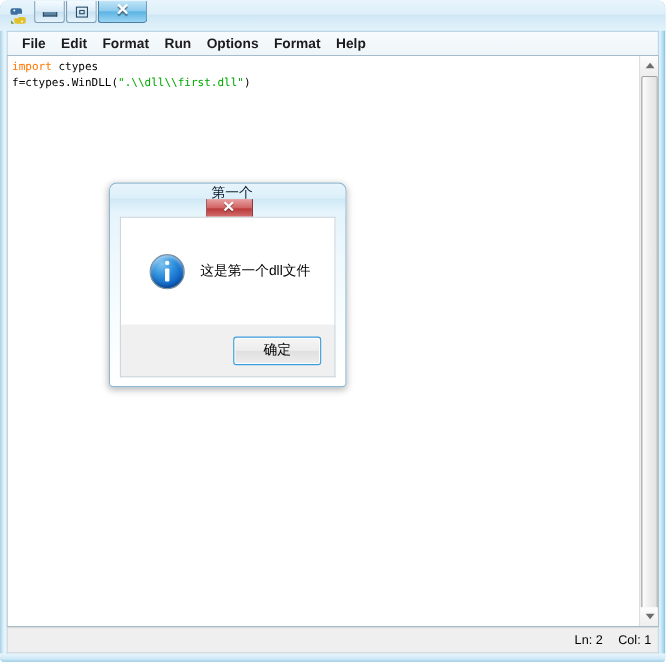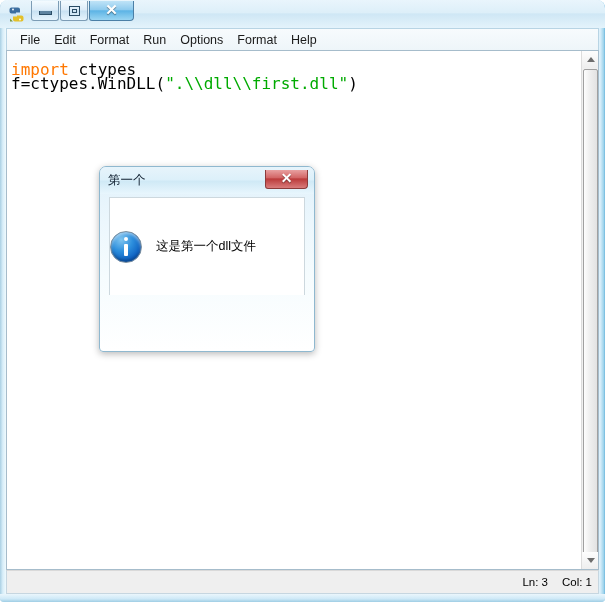--- a/index.html
+++ b/index.html
@@ -154,44 +154,45 @@
     align-items: center;
     padding-left: 6px;
     background: linear-gradient(to bottom, #f7fbfd 0%, #eef5f9 100%);
   }
   .menu-item {
     font-size: 12.5px;
     color: #1b1b1b;
     padding: 1px 7px;
     cursor: default;
     white-space: nowrap;
+    font-weight: bold;
   }
 
   
   #editor-outer {
     position: absolute;
     left: 6px;
     top: 50px;
     width: 593px;
     height: 520px;
     box-sizing: border-box;
     background: #ffffff;
     border: 1px solid #a6bccb;
     overflow: hidden;
   }
   #code-area {
     position: absolute;
     left: 0; top: 0;
     right: 18px;
     bottom: 0;
     background: #ffffff;
-    padding: 12px 0 0 4px;
+    padding: 4px 0 0 4px;
     box-sizing: border-box;
     font-family: "DejaVu Sans Mono", "Liberation Mono", monospace;
-    font-size: 16px;
+    font-size: 10px;
     line-height: 13.5px;
     color: #000000;
     white-space: pre;
   }
   .tok-kw { color: #ff7700; }
   .tok-str { color: #00aa00; }
   .tok-plain { color: #000000; }
 
   
   #vscroll {
@@ -286,20 +287,21 @@
   #dialog-title-bar {
     position: absolute;
     left: 0; top: 0;
     width: 100%;
     height: 27px;
     box-sizing: border-box;
     display: flex;
     align-items: center;
     padding-left: 8px;
     background: linear-gradient(to bottom, #e7f4fb 0%, #dcf0fa 48%, #cfe9f6 52%, #e8f6fd 100%);
+    flex-direction: column;
   }
   #dialog-title-text {
     font-size: 12.5px;
     color: #0b1a2b;
     flex: 1 1 auto;
     white-space: nowrap;
   }
   #dialog-close {
     width: 43px;
     height: 19px;
@@ -323,20 +325,21 @@
     left: 9px;
     top: 30px;
     right: 9px;
     height: 98px;
     box-sizing: border-box;
     background: #ffffff;
     border: 1px solid #cdd8de;
     border-bottom: none;
     display: flex;
     align-items: center;
+    padding-left: 26px;
   }
   #info-icon {
     width: 30px;
     height: 30px;
     border-radius: 50%;
     flex: 0 0 auto;
     background: radial-gradient(circle at 34% 26%, #7fc4ef 0%, #2d8fdd 38%, #0d5fc0 72%, #0b4fa5 100%);
     border: 1px solid #7c8f9e;
     box-shadow: inset 0 -2px 3px rgba(0,0,0,0.25), inset 0 2px 3px rgba(255,255,255,0.5);
     position: relative;
@@ -446,30 +449,33 @@
       <div id="vthumb"></div>
       <div id="vscroll-down-wrap">
         <div class="scroll-arrow">
           <div class="arrow-down"></div>
         </div>
       </div>
     </div>
   </div>
 
   <div id="status-bar">
-    <span id="status-ln">Ln: 3</span>
+    <span id="status-ln">Ln: 2</span>
     <span id="status-col">Col: 1</span>
   </div>
 
   <div id="dialog">
     <div id="dialog-title-bar">
       <div id="dialog-title-text">第一个</div>
       <div id="dialog-close">
         <span class="glyph-close">✕</span>
       </div>
     </div>
     <div id="dialog-body">
       <div id="info-icon"></div>
       <div id="dialog-message">这是第一个dll文件</div>
     </div>
+    <div id="dialog-footer">
+      <div id="ok-button">确定</div>
+    </div>
   </div>
 
 </div>
 
 </body></html>

